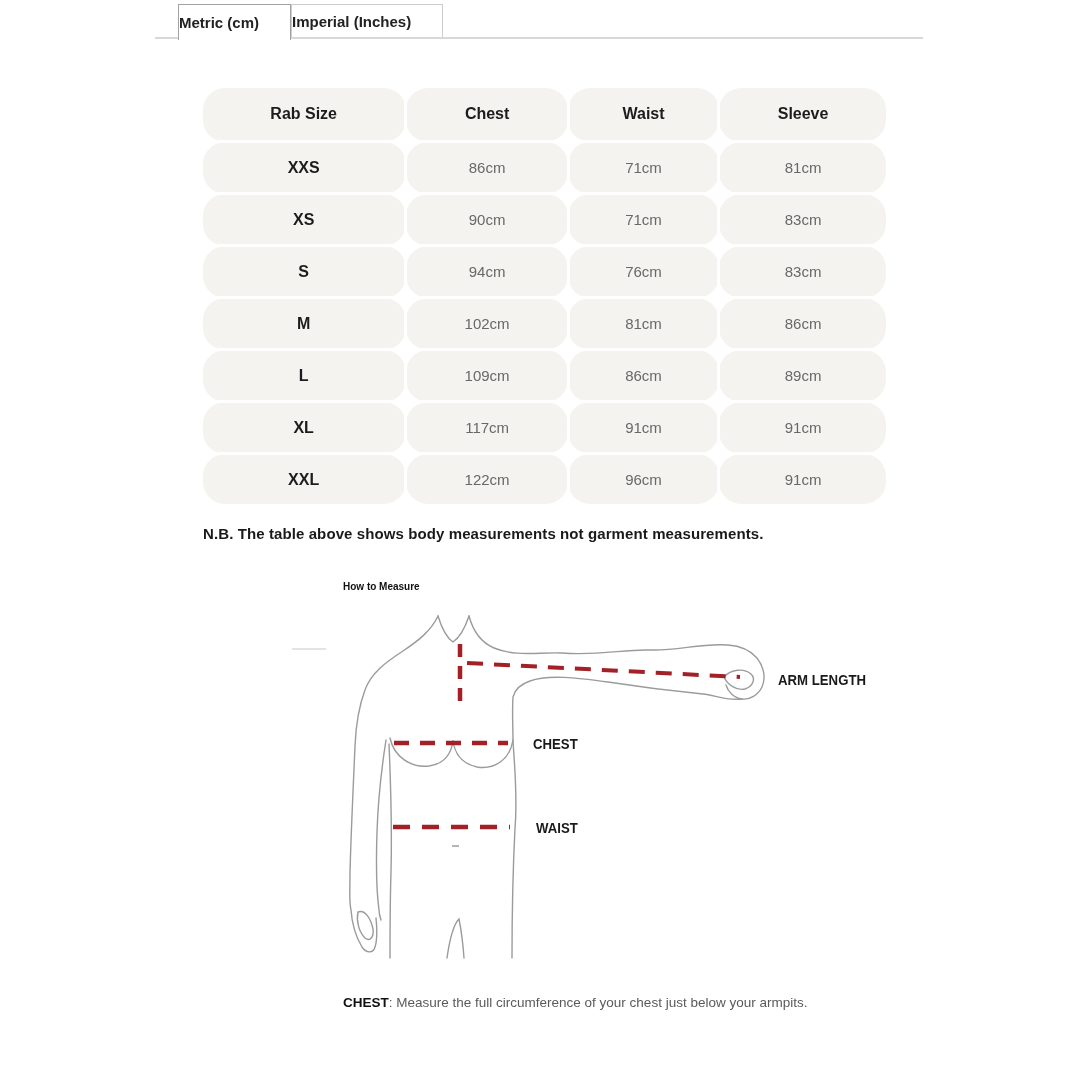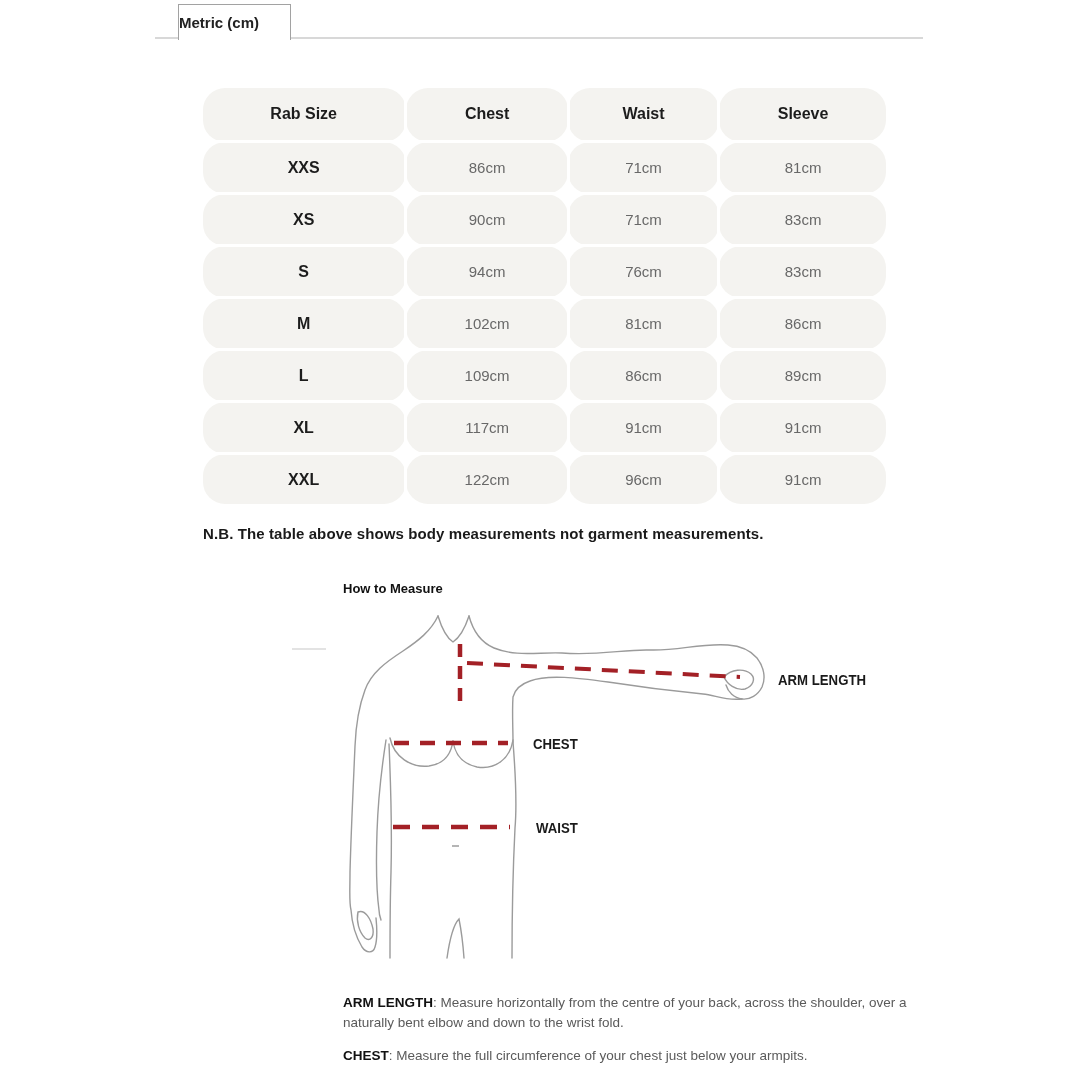--- a/index.html
+++ b/index.html
@@ -22,38 +22,41 @@
     background:#f4f3f0;text-align:center;vertical-align:middle;
     border-right:3px solid #fff;border-bottom:3px solid #fff;padding:0;border-radius:22px;}
   .size-table th:last-child,.size-table td:last-child{border-right:none;}
   .size-table tr:last-child td{border-bottom:none;}
   .size-table th{height:52px;font-size:16px;font-weight:bold;color:#1c1c1c;}
   .size-table td{height:49px;font-size:15px;color:#686868;}
   .size-table td.size-cell{font-weight:bold;color:#1c1c1c;font-size:16px;}
   .col-size{width:29.7%;} .col-chest{width:23.8%;} .col-waist{width:22.0%;} .col-sleeve{width:24.5%;}
   
   .nb-note{position:absolute;left:203px;top:525px;font-size:15px;font-weight:bold;color:#1a1a1a;letter-spacing:.1px;}
-  .htm-title{position:absolute;left:343px;top:581px;font-size:13px;font-weight:bold;color:#111;}
+  .htm-title{position:absolute;left:343px;top:581px;font-size:10px;font-weight:bold;color:#111;}
   
   .diagram-svg{position:absolute;left:290px;top:598px;}
   .measure-label{position:absolute;font-size:15px;font-weight:bold;color:#1a1a1a;
                  transform:scaleX(.88);transform-origin:left center;white-space:nowrap;}
   .lbl-arm{left:778px;top:671px;} .lbl-chest{left:533px;top:735px;} .lbl-waist{left:536px;top:819px;}
   
   .defs{position:absolute;left:343px;top:979px;width:565px;font-size:13.5px;line-height:20px;color:#5a5a5a;}
   .def-item{margin-bottom:10px;}
   .def-term{font-weight:bold;color:#111;}
 </style>
 </head>
 <body>
 
 <div id="canvas">
 
   <div class="tab tab-active">
     <span>Metric (cm)</span>
+  </div>
+  <div class="tab tab-inactive">
+    <span>Imperial (Inches)</span>
   </div>
   <div class="tab-rule left"></div>
   <div class="tab-rule right"></div>
 
   <table class="size-table">
     <colgroup>
         <col class="col-size">
         <col class="col-chest">
         <col class="col-waist">
         <col class="col-sleeve">
@@ -157,18 +160,17 @@
       <path d="M394,743 L508,743" stroke-width="4.5" stroke-dasharray="15 11"></path>
       <path d="M393,827 L510,827" stroke-width="4.5" stroke-dasharray="17 12"></path>
     </g>
   </svg>
 
   <span class="measure-label lbl-arm">ARM LENGTH</span>
   <span class="measure-label lbl-chest">CHEST</span>
   <span class="measure-label lbl-waist">WAIST</span>
 
   <div class="defs">
-    <p class="def-item"><span class="def-term">ARM LENGTH</span><span>: Measure horizontally from the centre of your back, across the shoulder, over a naturally bent elbow and down to the wrist fold.</span></p>
     <p class="def-item"><span class="def-term">CHEST</span><span>: Measure the full circumference of your chest just below your armpits.</span></p>
     <p class="def-item"></p>
   </div>
 
 </div>
 
 </body></html>

